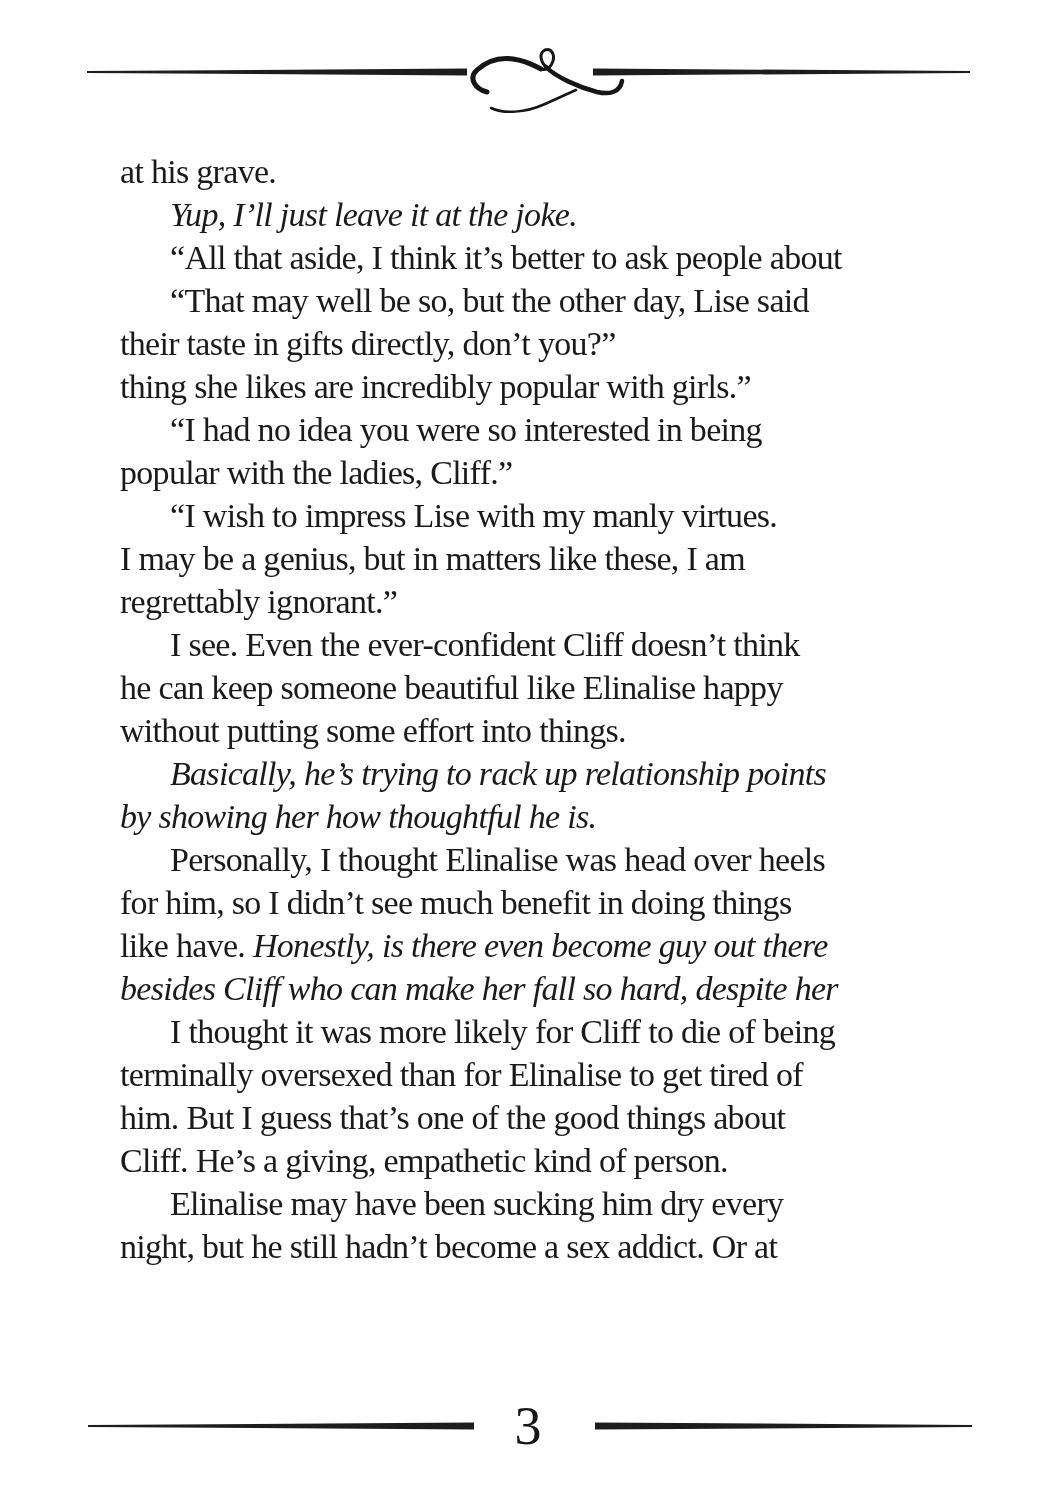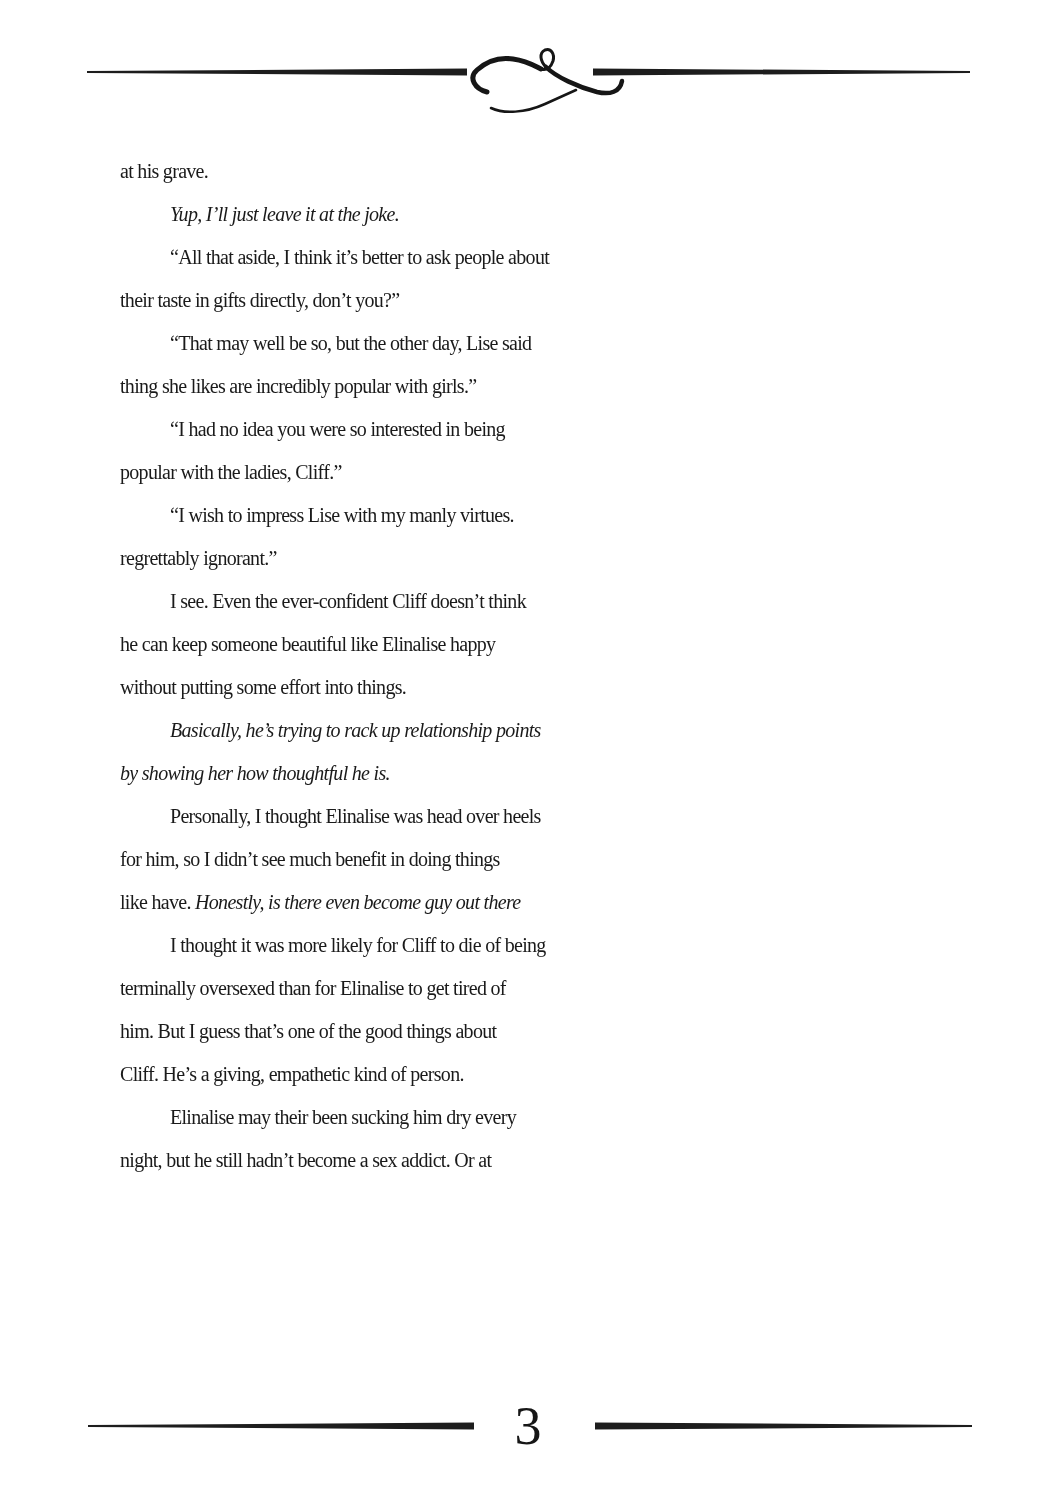--- a/index.html
+++ b/index.html
@@ -10,21 +10,21 @@
     background:#ffffff;
     font-family:"Liberation Serif","DejaVu Serif",serif;
     color:#1a1a1a;
     overflow:hidden;
   }
   
   .top-divider{position:absolute;top:20px;left:0;width:1056px;height:110px;}
   
   .text-block{position:absolute;top:150px;left:120px;width:812px;}
   .line{
-    font-size:20px;
+    font-size:34px;
     line-height:43px;
     height:43px;
     letter-spacing:-0.7px;
     white-space:nowrap;
     color:#1a1a1a;
   }
   .line.indent{padding-left:50px;}
   .seg-italic{font-style:italic;}
   
   .footer{position:absolute;top:1398px;left:0;width:1056px;height:70px;}
@@ -56,40 +56,42 @@
       <path d="M 546 47 C 556 57 578 67 597 72 C 610 75 620 72 622 61" stroke-width="4.5"></path>
 
       <path d="M 491 88 C 504 94 525 93 545 84 C 556 79 567 74 576 70" stroke-width="2.5"></path>
     </g>
   </svg>
 
   <main class="text-block" id="text-block">
       <div class="line"><span>at his grave.</span></div>
       <div class="line indent"><span class="seg-italic">Yup, I’ll just leave it at the joke.</span></div>
       <div class="line indent"><span>“All that aside, I think it’s better to ask people about</span></div>
+      <div class="line indent"><span>“That may well be so, but the other day, Lise said</span></div>
       <div class="line"><span>their taste in gifts directly, don’t you?”</span></div>
-      <div class="line indent"><span>“That may well be so, but the other day, Lise said</span></div>
       <div class="line"><span>thing she likes are incredibly popular with girls.”</span></div>
       <div class="line indent"><span>“I had no idea you were so interested in being</span></div>
       <div class="line"><span>popular with the ladies, Cliff.”</span></div>
       <div class="line indent"><span>“I wish to impress Lise with my manly virtues.</span></div>
+      <div class="line"><span>I may be a genius, but in matters like these, I am</span></div>
       <div class="line"><span>regrettably ignorant.”</span></div>
       <div class="line indent"><span>I see. Even the ever-confident Cliff doesn’t think</span></div>
       <div class="line"><span>he can keep someone beautiful like Elinalise happy</span></div>
       <div class="line"><span>without putting some effort into things.</span></div>
       <div class="line indent"><span class="seg-italic">Basically, he’s trying to rack up relationship points</span></div>
       <div class="line"><span class="seg-italic">by showing her how thoughtful he is.</span></div>
       <div class="line indent"><span>Personally, I thought Elinalise was head over heels</span></div>
       <div class="line"><span>for him, so I didn’t see much benefit in doing things</span></div>
       <div class="line"><span>like have. </span><span class="seg-italic">Honestly, is there even become guy out there</span></div>
+      <div class="line"><span class="seg-italic">besides Cliff who can make her fall so hard, despite her</span></div>
       <div class="line indent"><span>I thought it was more likely for Cliff to die of being</span></div>
       <div class="line"><span>terminally oversexed than for Elinalise to get tired of</span></div>
       <div class="line"><span>him. But I guess that’s one of the good things about</span></div>
       <div class="line"><span>Cliff. He’s a giving, empathetic kind of person.</span></div>
-      <div class="line indent"><span>Elinalise may their been sucking him dry every</span></div>
+      <div class="line indent"><span>Elinalise may have been sucking him dry every</span></div>
       <div class="line"><span>night, but he still hadn’t become a sex addict. Or at</span></div>
     </main>
 
   <div class="footer">
     <svg class="footer-rules" viewBox="0 0 1056 60" xmlns="http://www.w3.org/2000/svg" aria-hidden="true">
       <polygon points="88,27 474,24.5 474,31.5 88,29" fill="#1d1d1d"></polygon>
       <polygon points="595,24.5 972,27 972,29 595,31.5" fill="#1d1d1d"></polygon>
     </svg>
     <div class="page-number">3</div>
   </div>

